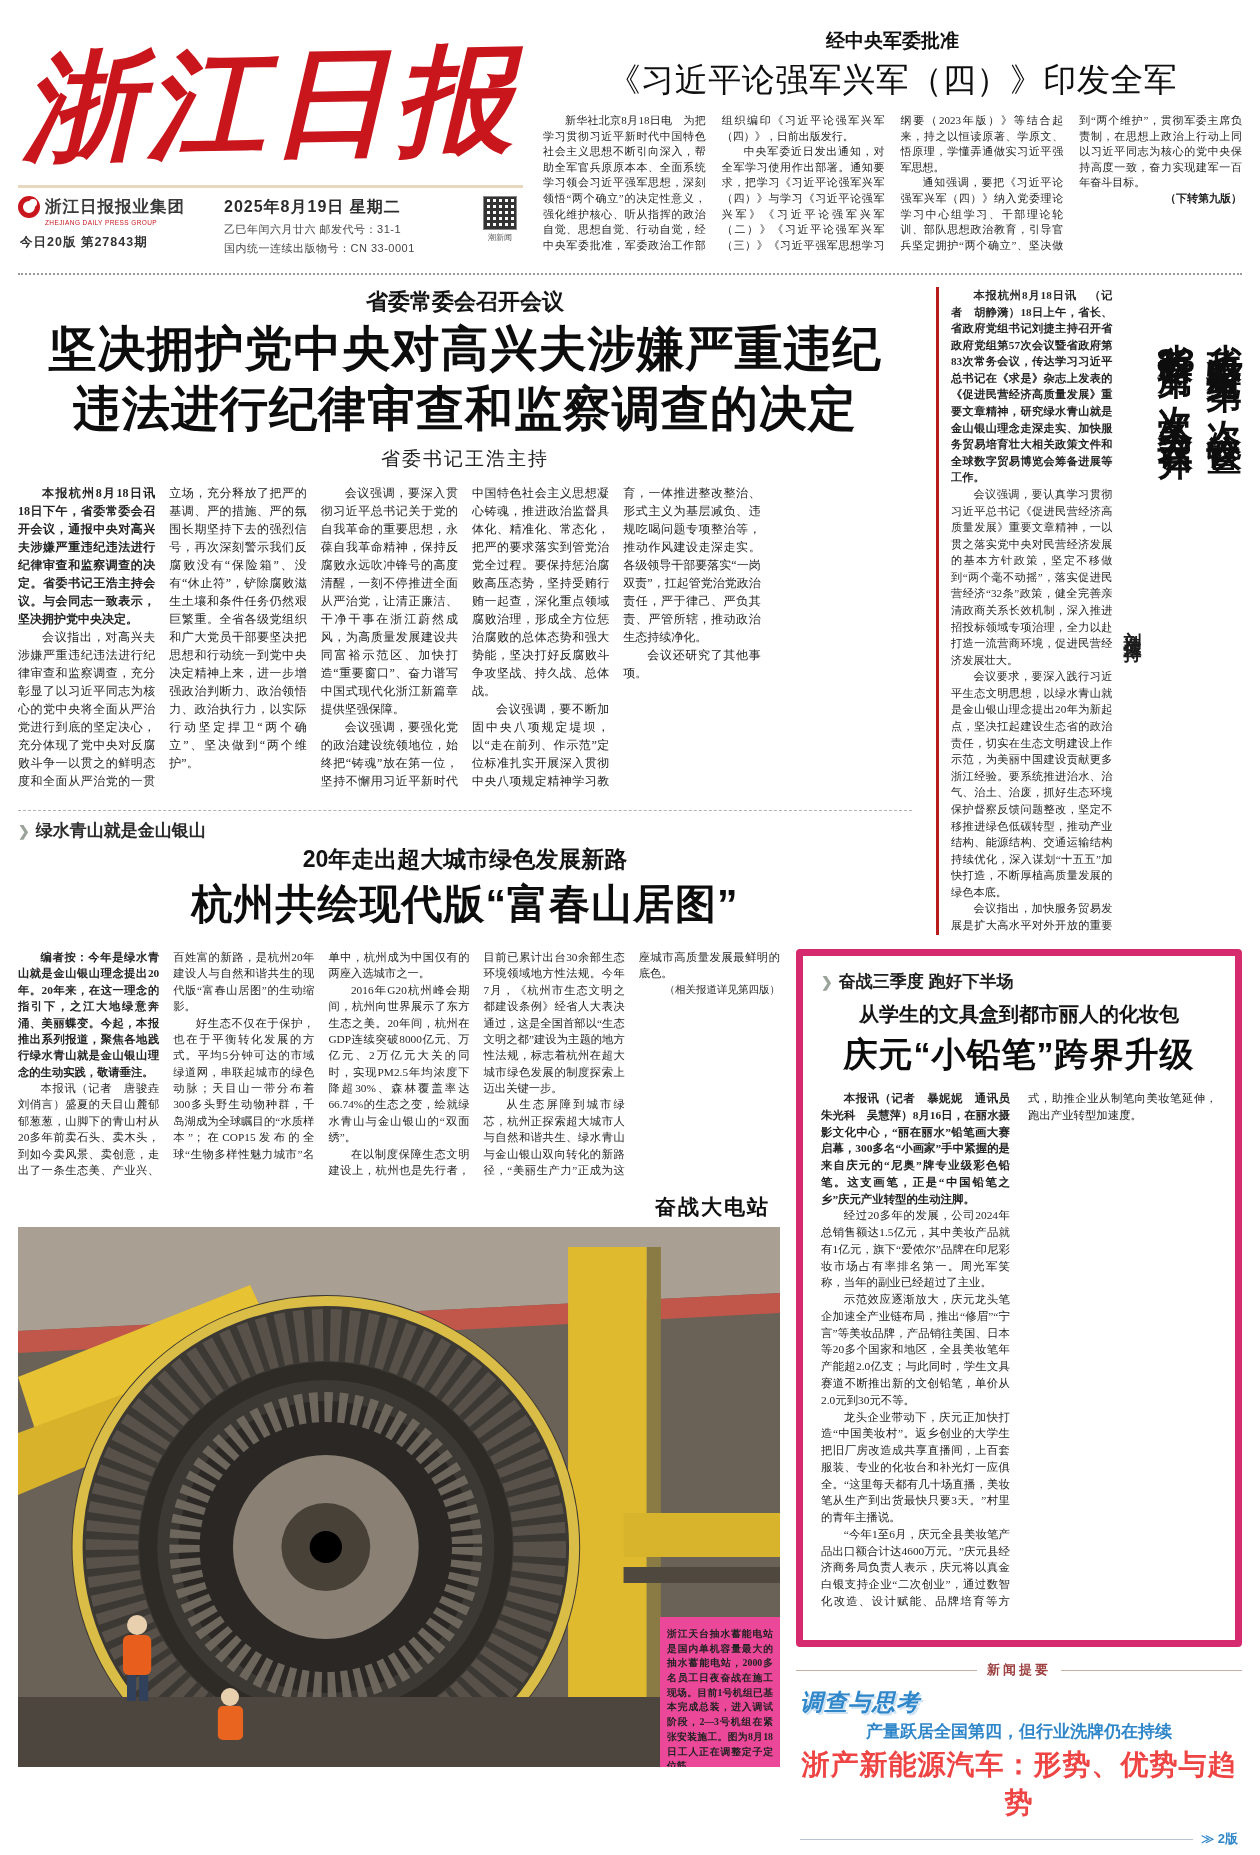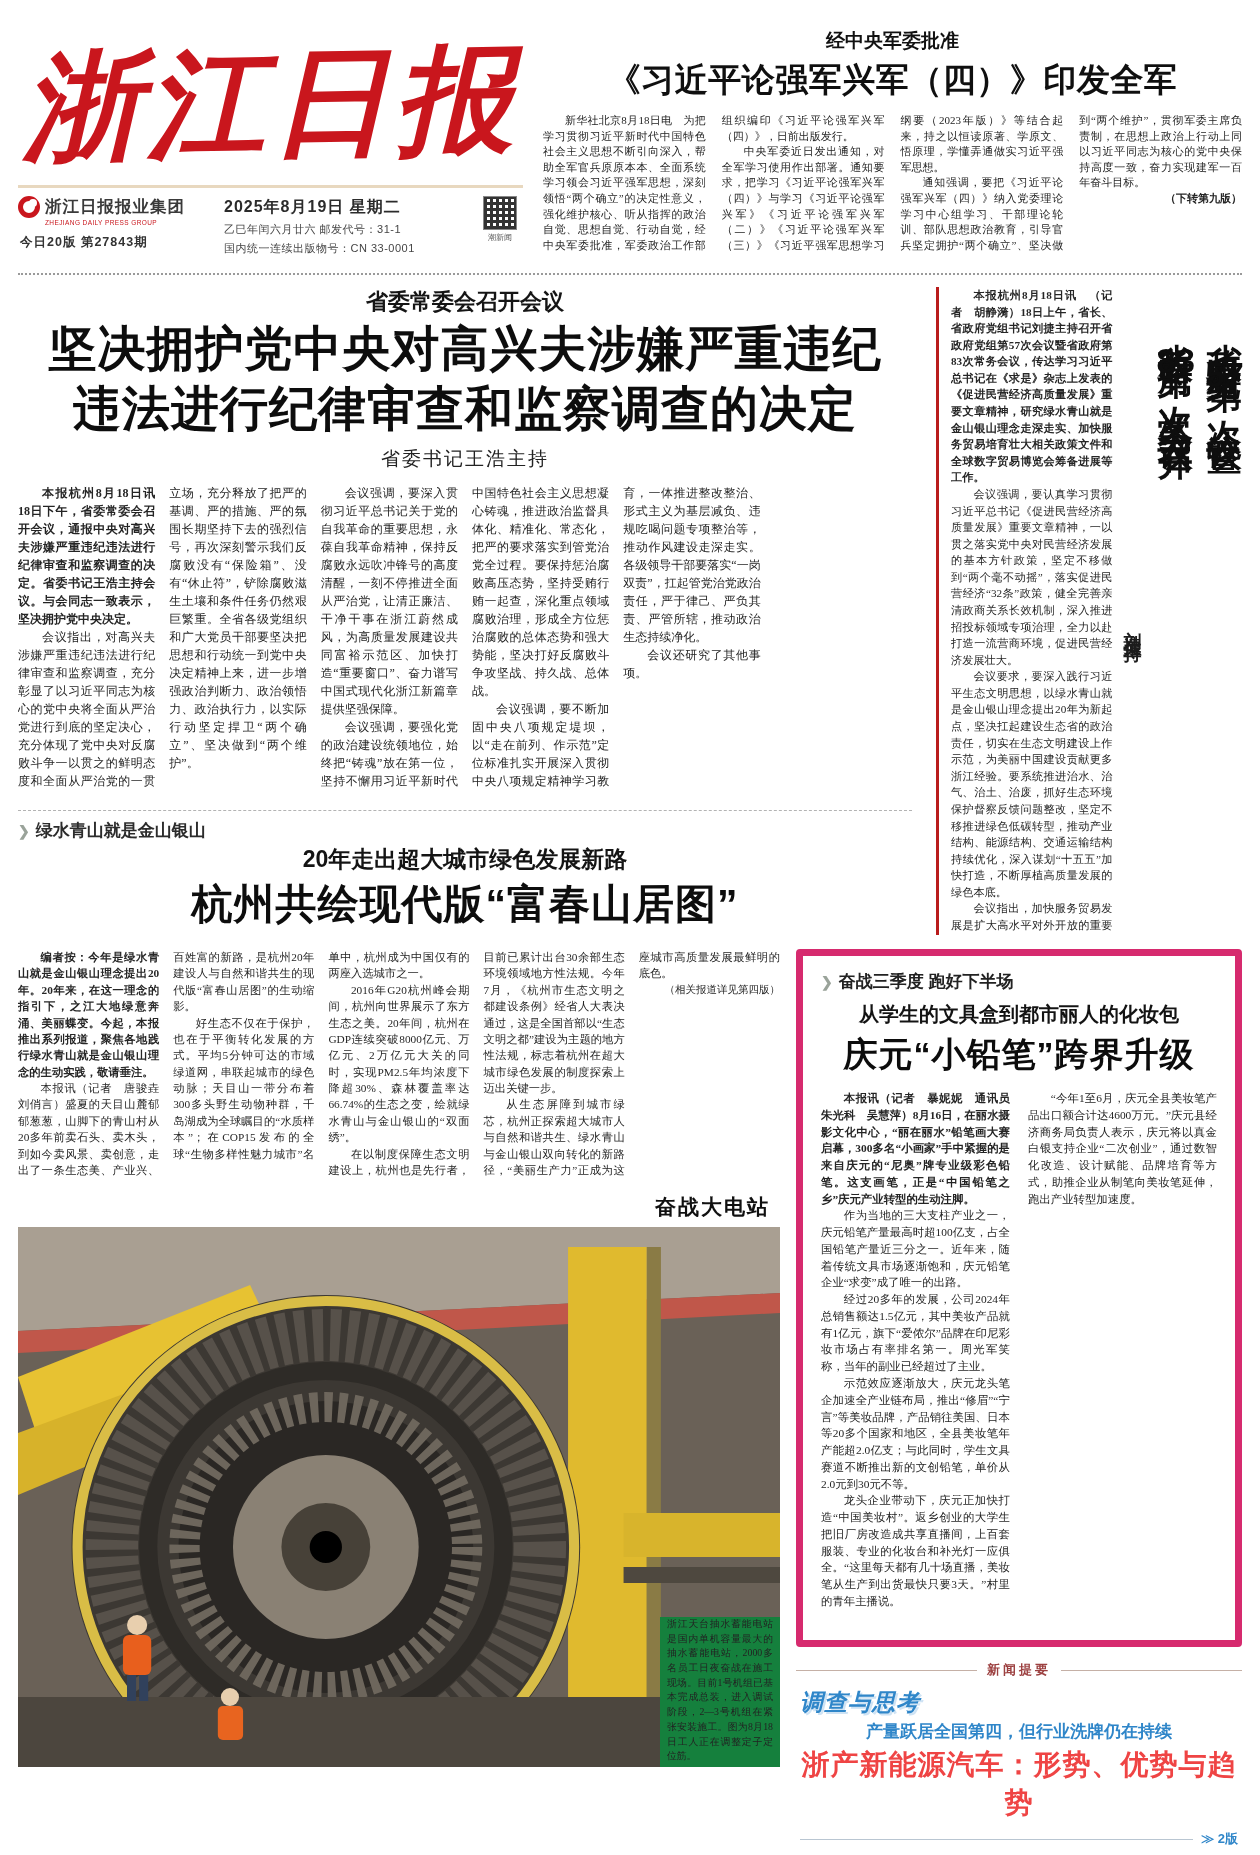--- a/index.html
+++ b/index.html
@@ -37,21 +37,21 @@
   .qr {
     width: 34px; height: 34px; border: 1px solid #888;
     background:
       repeating-linear-gradient(0deg, #333 0 3px, transparent 3px 6px),
       repeating-linear-gradient(90deg, #333 0 3px, #fff 3px 6px);
   }
   .qr-label { font-size: 8px; color: #555; margin-top: 2px; }
 
   .head-right { flex: 1; padding-top: 2px; }
   .army-kick { text-align: center; font-family: "Liberation Sans", sans-serif; font-size: 19px; font-weight: 600; color: #111; }
-  .army-head { text-align: center; font-family: "Liberation Sans", sans-serif; font-size: 33px; font-weight: 700; color: #0f0f0f; margin: 4px 0 10px; letter-spacing: 0.5px; }
+  .army-head { text-align: center; font-family: "Liberation Sans", sans-serif; font-size: 33px; font-weight: 400; color: #0f0f0f; margin: 4px 0 10px; letter-spacing: 0.5px; }
   .army-cols { column-count: 4; column-gap: 16px; column-fill: auto; height: 150px; overflow: hidden;
     font-size: 11px; line-height: 1.42; text-align: justify; color: #252525; }
   .army-cols p { text-indent: 2em; }
   .army-cols p:first-child { }
   .army-cols p:last-child { text-align: right; text-indent: 0; font-weight: 600; }
 
   .dotted-rule { border-top: 2px dotted #9a9a9a; margin: 10px 0 12px; }
 
   
   .sectionA { display: flex; gap: 16px; }
@@ -86,22 +86,22 @@
   .hz-cols { column-count: 5; column-gap: 14px; column-fill: auto; height: 234px; overflow: hidden;
     font-size: 11.3px; line-height: 1.45; text-align: justify; color: #262626; }
   .hz-cols p { text-indent: 2em; }
   .hz-cols p:first-child { font-weight: 700; }
   .hz-cols p:last-child { text-align: right; text-indent: 0; font-size: 10.5px; }
 
   .photo-title { text-align: right; font-family: "Liberation Sans", sans-serif; font-size: 21px; font-weight: 900; color: #101010; margin: 10px 10px 6px 0; letter-spacing: 2px; }
   .photo-box { position: relative; width: 100%; height: 540px; background: #5d564d; overflow: hidden; }
   .photo-box svg { display: block; width: 100%; height: 100%; }
   .caption {
-    position: absolute; right: 0; bottom: 0; width: 120px; height: 150px; background: #15803d;
-    padding: 0 7px 6px; font-size: 9.8px; line-height: 1.5; text-align: justify; color: #222;
+    position: absolute; right: 0; bottom: 0; width: 120px; height: 150px; background: #ec4899;
+    padding: 10px 7px 6px; font-size: 9.8px; line-height: 1.5; text-align: justify; color: #222; font-weight: bold;
   }
 
   .B-right { width: 446px; flex: none; }
   .pink-box { border: 7px solid #d62a6e; border-radius: 4px; background: #fff; padding: 14px 18px 10px; }
   .p-kick { display: flex; align-items: center; gap: 6px; font-family: "Liberation Sans", sans-serif; font-size: 17px; font-weight: 700; color: #222; }
   .p-over { text-align: center; font-family: "Liberation Sans", sans-serif; font-size: 20px; font-weight: 700; color: #131313; margin-top: 8px; }
   .p-head { text-align: center; font-family: "Liberation Sans", sans-serif; font-size: 34px; font-weight: 900; color: #0c0c0c; margin: 4px 0 12px; letter-spacing: 1px; }
   .qy-cols { column-count: 2; column-gap: 18px; column-fill: auto; height: 540px; overflow: hidden;
     font-size: 11.4px; line-height: 1.47; text-align: justify; color: #242424; }
   .qy-cols p { text-indent: 2em; }
@@ -266,21 +266,20 @@
     <div class="B-right">
       <div class="pink-box">
         <div class="p-kick">
           <span class="chev">❯</span>
           <span>奋战三季度 跑好下半场</span>
         </div>
         <div class="p-over">从学生的文具盒到都市丽人的化妆包</div>
         <div class="p-head">庆元“小铅笔”跨界升级</div>
         <div class="qy-cols">
             <p>本报讯（记者　暴妮妮　通讯员　朱光科　吴慧萍）8月16日，在丽水摄影文化中心，“丽在丽水”铅笔画大赛启幕，300多名“小画家”手中紧握的是来自庆元的“尼奥”牌专业级彩色铅笔。这支画笔，正是“中国铅笔之乡”庆元产业转型的生动注脚。</p>
-            <p>作为当地的三大支柱产业之一，庆元铅笔产量最高时超100亿支，占全国铅笔产量近三分之一。近年来，随着传统文具市场逐渐饱和，庆元铅笔企业“求变”成了唯一的出路。</p>
             <p>经过20多年的发展，公司2024年总销售额达1.5亿元，其中美妆产品就有1亿元，旗下“爱侬尔”品牌在印尼彩妆市场占有率排名第一。周光军笑称，当年的副业已经超过了主业。</p>
             <p>示范效应逐渐放大，庆元龙头笔企加速全产业链布局，推出“修眉”“宁言”等美妆品牌，产品销往美国、日本等20多个国家和地区，全县美妆笔年产能超2.0亿支；与此同时，学生文具赛道不断推出新的文创铅笔，单价从2.0元到30元不等。</p>
             <p>龙头企业带动下，庆元正加快打造“中国美妆村”。返乡创业的大学生把旧厂房改造成共享直播间，上百套服装、专业的化妆台和补光灯一应俱全。“这里每天都有几十场直播，美妆笔从生产到出货最快只要3天。”村里的青年主播说。</p>
             <p>“今年1至6月，庆元全县美妆笔产品出口额合计达4600万元。”庆元县经济商务局负责人表示，庆元将以真金白银支持企业“二次创业”，通过数智化改造、设计赋能、品牌培育等方式，助推企业从制笔向美妆笔延伸，跑出产业转型加速度。</p>
           </div>
       </div>
 
       <div class="digest">
         <div class="digest-head">
           <span class="line"></span>

